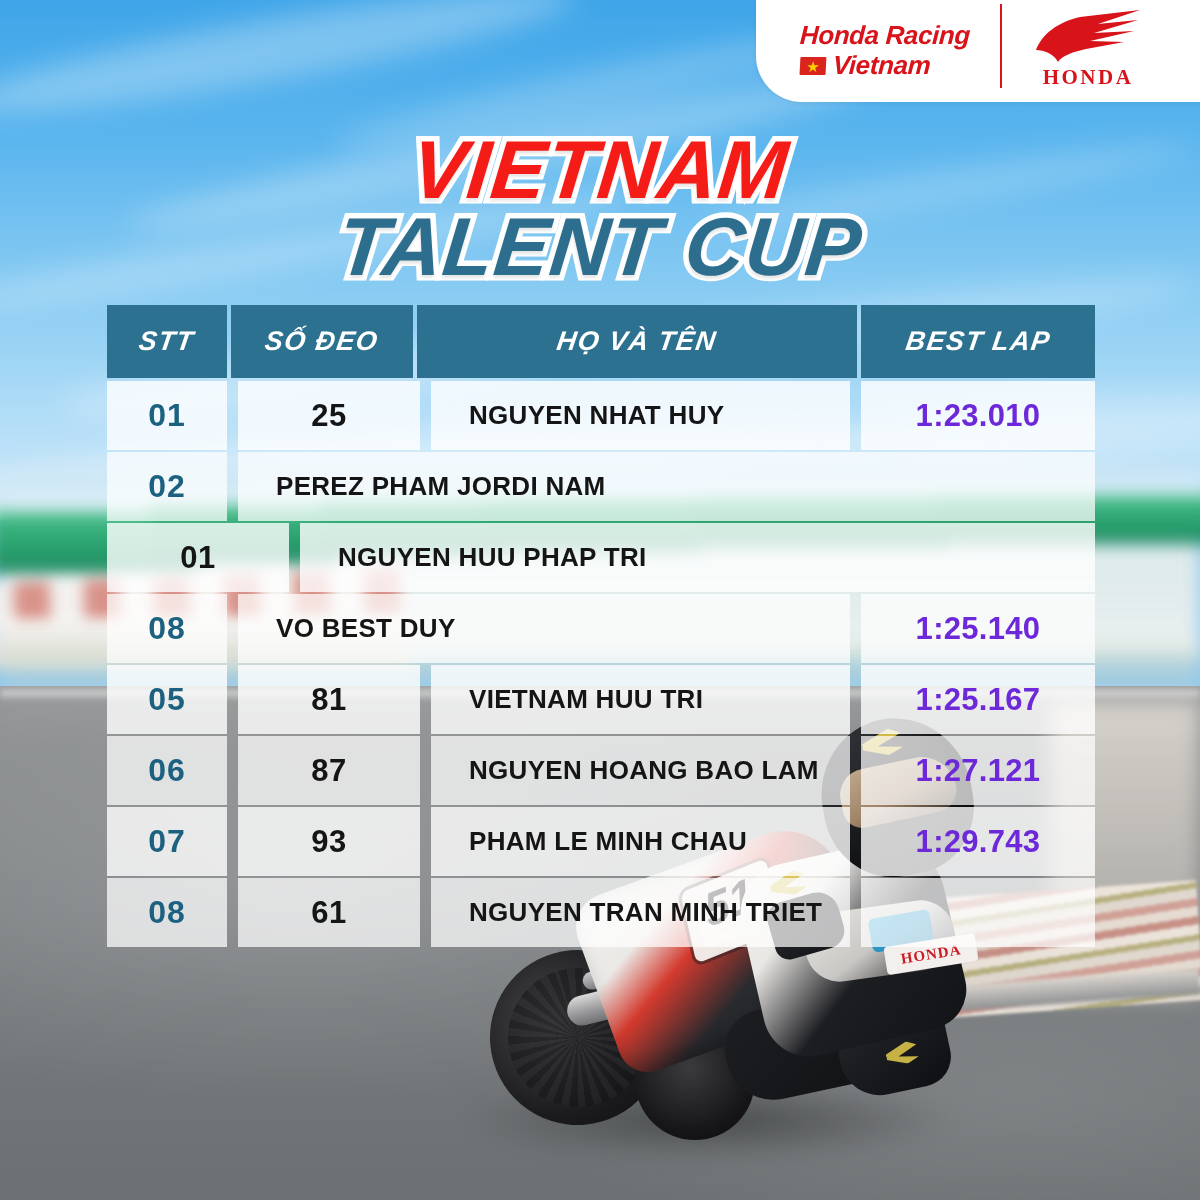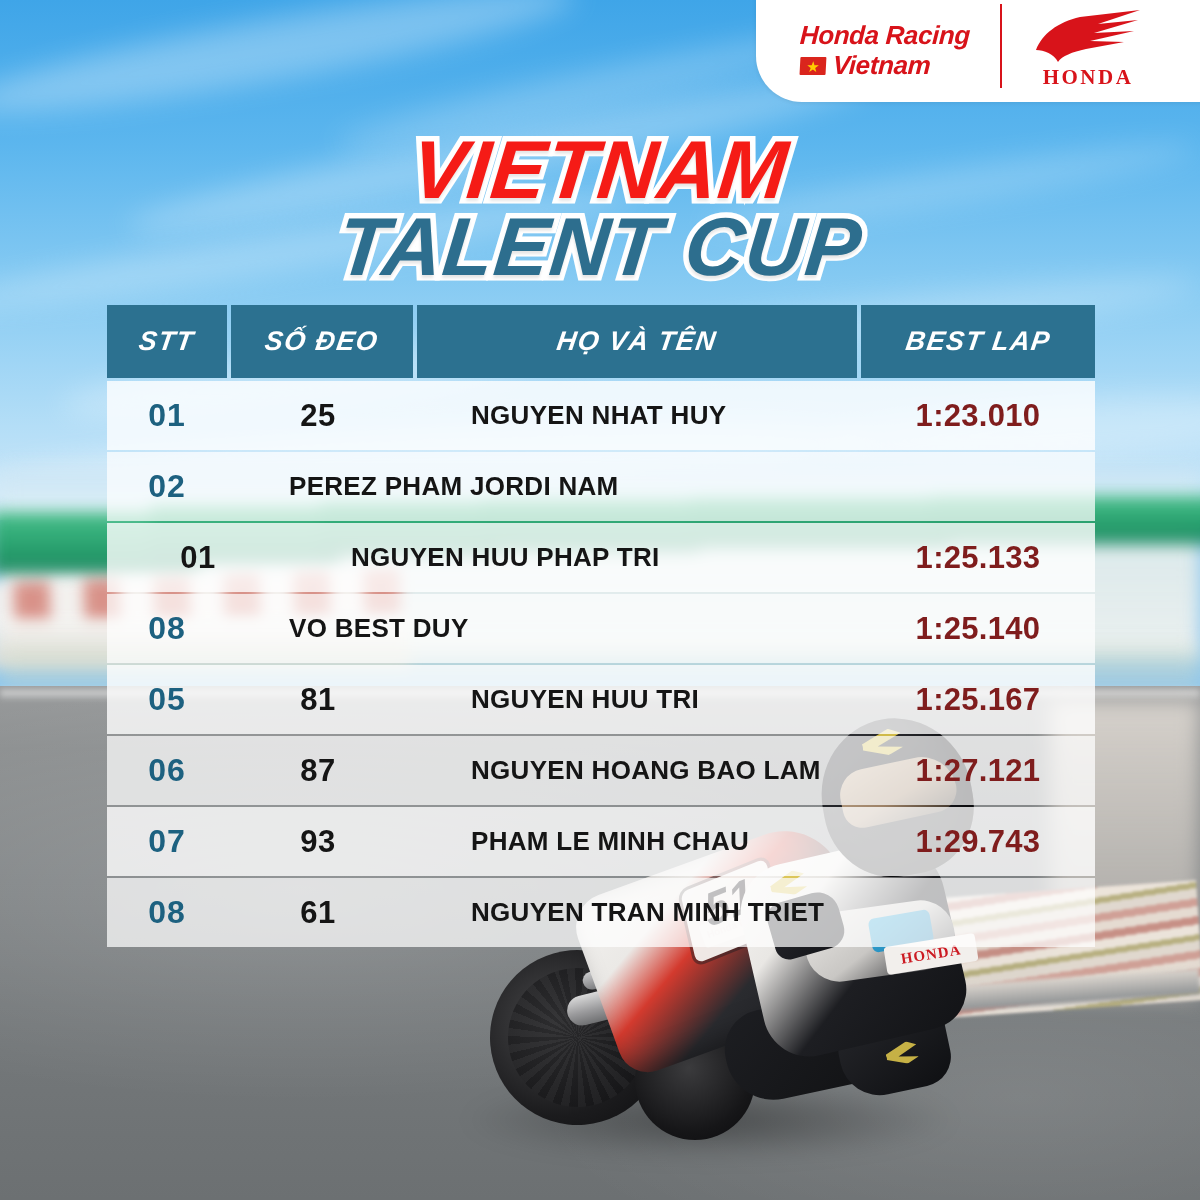--- a/index.html
+++ b/index.html
@@ -284,34 +284,34 @@
     letter-spacing:1.4px; display:flex; align-items:center; justify-content:center;
     transform:none;
   }
   .th span { transform:skewX(-8deg); display:block; }
   .col-stt  { width:120px; flex:none; }
   .col-num  { width:182px; flex:none; }
   .col-name { flex:1 1 auto; }
   .col-lap  { width:234px; flex:none; }
 
   .tbody { margin-top:3px; }
-  .tr { display:flex; gap:0; height:69px; margin-bottom:2px;text-align:center; }
+  .tr { display:flex; gap:11px; height:69px; margin-bottom:2px;text-align:center; }
   .td { display:flex; align-items:center; background:rgba(255,255,255,0.80); }
   .tr.alt .td { background:rgba(255,255,255,0.72); }
   .td.c-stt  { width:120px; flex:none; justify-content:center; }
   .td.c-num  { width:182px; flex:none; justify-content:center; }
-  .td.c-name { flex:1 1 auto; justify-content:flex-start; padding-left:62px; }
+  .td.c-name { flex:1 1 auto; justify-content:flex-start; padding-left:38px; }
   .td.c-lap  { width:234px; flex:none; justify-content:center; }
 
   .v-stt {
     font:900 32px "Liberation Sans",sans-serif; color:#1d6180; letter-spacing:1px;
   }
   .v-num  { font:900 31px "Liberation Sans",sans-serif; color:#151515; letter-spacing:.5px; }
   .v-name { font:900 26px "Liberation Sans",sans-serif; color:#151515; letter-spacing:.3px; white-space:nowrap; }
-  .v-lap  { font:900 31px "Liberation Sans",sans-serif; color:#7f1d1d; letter-spacing:.3px; }
+  .v-lap  { font:900 31px "Liberation Sans",sans-serif; color:#6d28d9; letter-spacing:.3px; }
 </style>
 </head>
 <body>
 
 <div id="bg">
   <div class="sky"></div>
   <div class="cloud c1"></div>
   <div class="cloud c2"></div>
   <div class="cloud c3"></div>
   <div class="cloud c4"></div>
@@ -428,44 +428,41 @@
           <span class="v-name">PEREZ PHAM JORDI NAM</span>
         </div>
       </div>
       <div class="tr">
         <div class="td c-num">
           <span class="v-num">01</span>
         </div>
         <div class="td c-name">
           <span class="v-name">NGUYEN HUU PHAP TRI</span>
         </div>
-        <div class="td c-lap">
-          <span class="v-lap">1:25.133</span>
-        </div>
       </div>
       <div class="tr alt">
         <div class="td c-stt">
           <span class="v-stt">08</span>
         </div>
         <div class="td c-name">
           <span class="v-name">VO BEST DUY</span>
         </div>
         <div class="td c-lap">
           <span class="v-lap">1:25.140</span>
         </div>
       </div>
       <div class="tr">
         <div class="td c-stt">
           <span class="v-stt">05</span>
         </div>
         <div class="td c-num">
           <span class="v-num">81</span>
         </div>
         <div class="td c-name">
-          <span class="v-name">NGUYEN HUU TRI</span>
+          <span class="v-name">VIETNAM HUU TRI</span>
         </div>
         <div class="td c-lap">
           <span class="v-lap">1:25.167</span>
         </div>
       </div>
       <div class="tr alt">
         <div class="td c-stt">
           <span class="v-stt">06</span>
         </div>
         <div class="td c-num">

